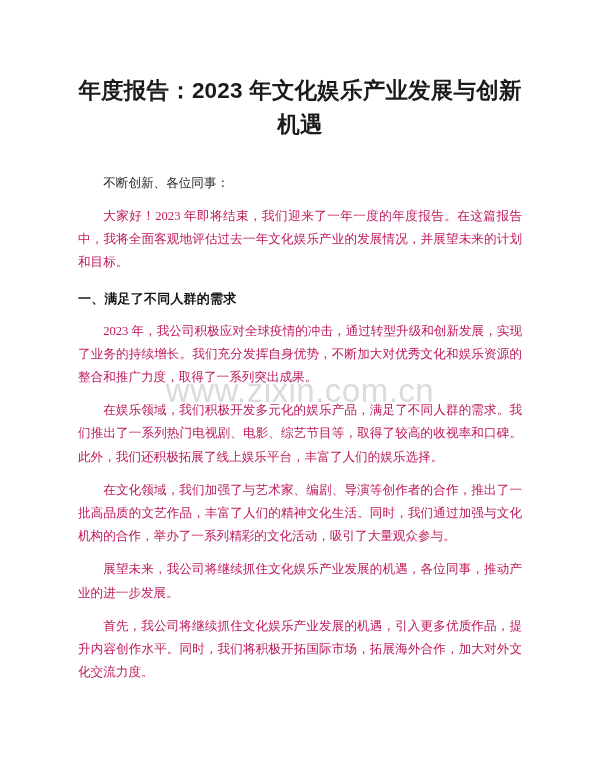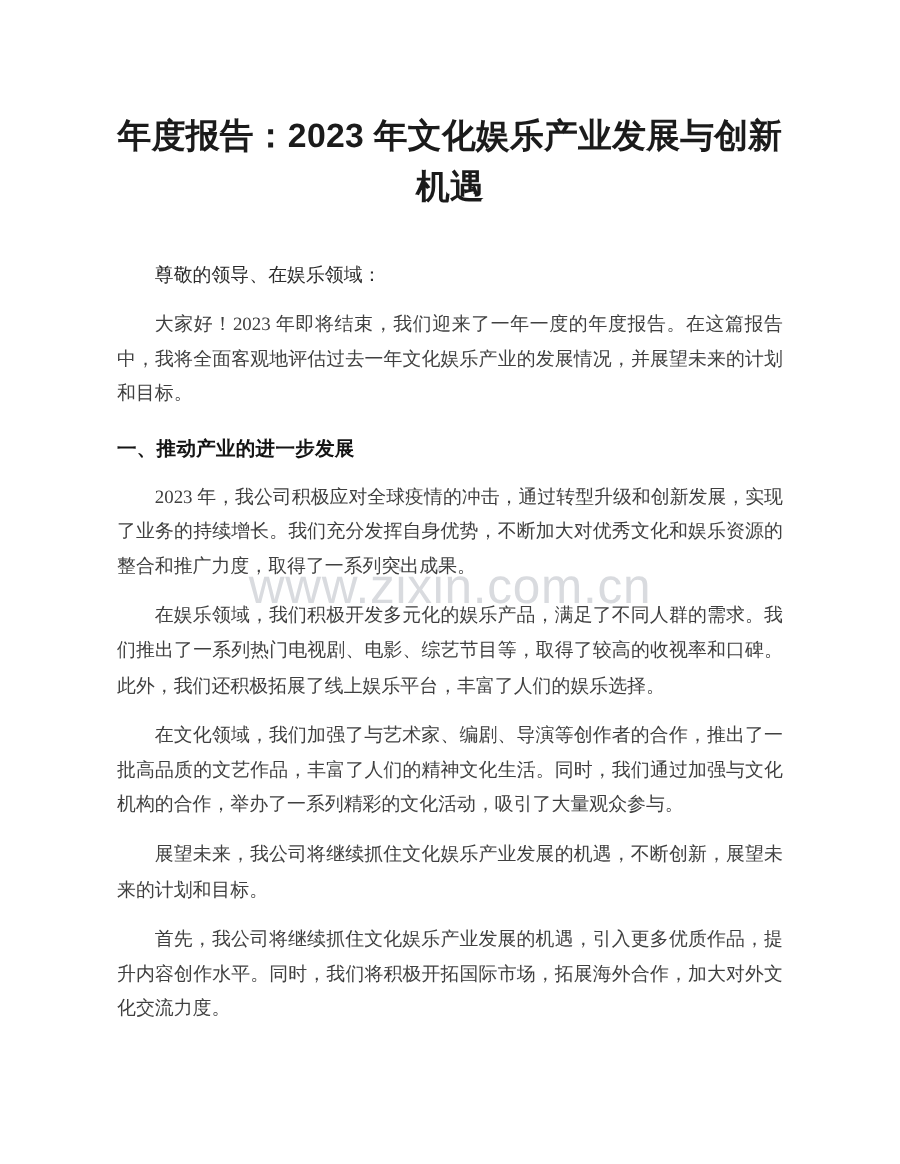--- a/index.html
+++ b/index.html
@@ -67,21 +67,21 @@
     line-height: 23px;
     color: #2b2b2b;
     margin: 0;
     padding-top: 30px;
     text-indent: 2em;
   }
 
   p.para {
     font-size: 12.6px;
     line-height: 23.2px;
-    color: #404040;
+    color: #be185d;
     margin: 0;
     padding-top: 10px;
     text-indent: 2em;
     text-align: justify;
     text-justify: inter-ideograph;
   }
 
   h2.section {
     font-family: "Liberation Sans", "DejaVu Sans", sans-serif;
     font-weight: bold;
@@ -98,31 +98,31 @@
 <body>
 
 <div class="page">
 
   <div class="watermark">www.zixin.com.cn</div>
 
   <div class="content">
 
     <h1 class="doc-title">年度报告：2023 年文化娱乐产业发展与创新机遇</h1>
 
-    <p class="salutation">尊敬的领导、在娱乐领域：</p>
+    <p class="salutation">不断创新、各位同事：</p>
 
     <p class="para">大家好！2023 年即将结束，我们迎来了一年一度的年度报告。在这篇报告中，我将全面客观地评估过去一年文化娱乐产业的发展情况，并展望未来的计划和目标。</p>
 
-    <h2 class="section">一、推动产业的进一步发展</h2>
+    <h2 class="section">一、满足了不同人群的需求</h2>
 
     <p class="para">2023 年，我公司积极应对全球疫情的冲击，通过转型升级和创新发展，实现了业务的持续增长。我们充分发挥自身优势，不断加大对优秀文化和娱乐资源的整合和推广力度，取得了一系列突出成果。</p>
 
     <p class="para">在娱乐领域，我们积极开发多元化的娱乐产品，满足了不同人群的需求。我们推出了一系列热门电视剧、电影、综艺节目等，取得了较高的收视率和口碑。此外，我们还积极拓展了线上娱乐平台，丰富了人们的娱乐选择。</p>
 
     <p class="para">在文化领域，我们加强了与艺术家、编剧、导演等创作者的合作，推出了一批高品质的文艺作品，丰富了人们的精神文化生活。同时，我们通过加强与文化机构的合作，举办了一系列精彩的文化活动，吸引了大量观众参与。</p>
 
 
-    <p class="para">展望未来，我公司将继续抓住文化娱乐产业发展的机遇，不断创新，展望未来的计划和目标。</p>
+    <p class="para">展望未来，我公司将继续抓住文化娱乐产业发展的机遇，各位同事，推动产业的进一步发展。</p>
 
     <p class="para">首先，我公司将继续抓住文化娱乐产业发展的机遇，引入更多优质作品，提升内容创作水平。同时，我们将积极开拓国际市场，拓展海外合作，加大对外文化交流力度。</p>
 
   </div>
 </div>
 
 </body></html>

